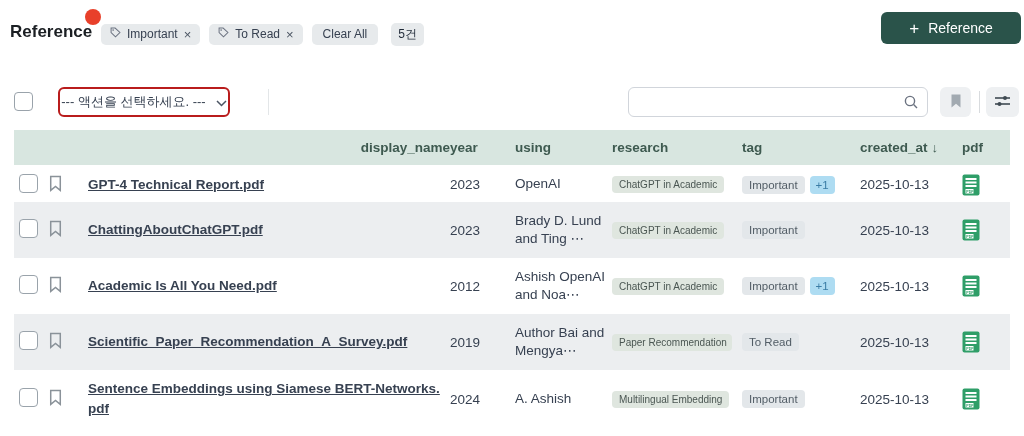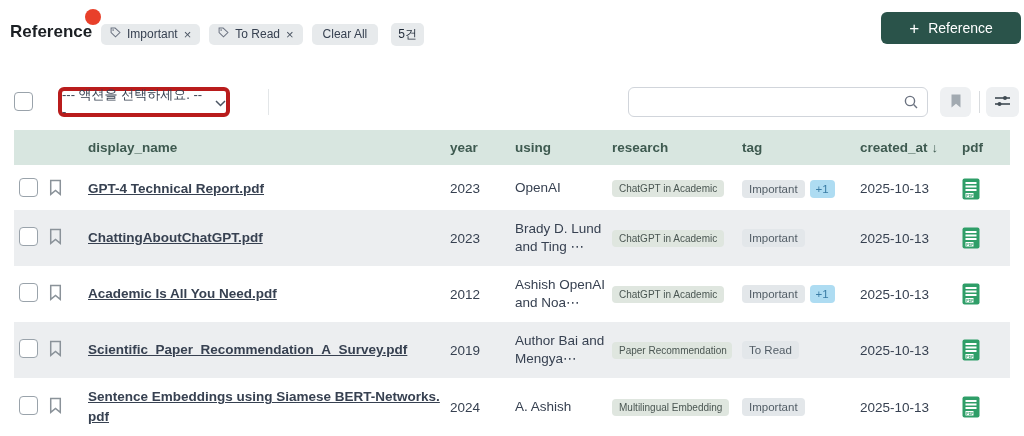--- a/index.html
+++ b/index.html
@@ -20,42 +20,42 @@
              border:none; border-radius:6px; color:#ffffff; font-size:14px; display:flex;
              align-items:center; justify-content:center; gap:9px; cursor:pointer;
              font-family:inherit; }
   .add-btn .plus { font-size:17px; font-weight:400; line-height:1; }
 
   
   .toolbar { position:absolute; top:86px; left:14px; width:996px; height:32px; }
   .cb { appearance:none; -webkit-appearance:none; width:19px; height:19px; border:1.5px solid #9aa3ab;
         border-radius:4px; background:#fff; cursor:pointer; }
   .toolbar .cb { position:absolute; left:0; top:6px; }
-  .action-select { position:absolute; left:44px; top:1px; width:172px; height:30px; border:4px solid #b91c1c;
+  .action-select { position:absolute; left:44px; top:1px; width:172px; height:30px; border:2px solid #b91c1c;
                    border-radius:6px; display:flex; align-items:center; justify-content:center; gap:10px;
                    font-size:13px; color:#374151; background:#fff; cursor:pointer; }
   .vdiv1 { position:absolute; left:254px; top:3px; width:1px; height:26px; background:#e3e6e8; }
   .search-wrap { position:absolute; left:614px; top:1px; width:300px; height:30px; }
   .search-input { width:100%; height:100%; border:1px solid #d1d5db; border-radius:6px; padding:0 32px 0 10px;
                   font-size:13px; color:#374151; outline:none; font-family:inherit; }
   .search-icon { position:absolute; right:9px; top:7px; }
   .icon-btn { position:absolute; top:1px; width:31px; height:30px; background:#eef0f2; border:none;
               border-radius:6px; display:flex; align-items:center; justify-content:center; cursor:pointer; }
   .bm-btn { left:926px; }
   .vdiv2 { position:absolute; left:965px; top:5px; width:1px; height:22px; background:#d8dbde; }
   .flt-btn { left:972px; width:33px; }
 
   
   .tbl { position:absolute; top:130px; left:14px; width:996px; border-collapse:collapse; table-layout:fixed; }
   .tbl th { background:#d8e6e0; color:#3e5a50; font-size:13.5px; font-weight:700; text-align:left;
             height:36px; padding:0; border-bottom:2px solid #ffffff; }
-  .tbl th.c-name { padding-left:12px; }
+  .tbl th.c-name { padding-left:12px;text-align:right; }
   .tbl td { font-size:13.5px; color:#374151; vertical-align:middle; padding:0; }
   tr.stripe td { background:#eceef0; }
-  tr.h44 td { height:44px; }
+  tr.h44 td { height:36px; }
   tr.h56 td { height:56px; }
   tr.h58 td { height:58px; }
   td.c-cb { padding-left:5px; }
   td.c-bm { }
   td.c-name { padding-left:12px; padding-right:10px; }
   .doc-link { color:#374151; font-weight:600; text-decoration:underline; word-break:break-all; cursor:pointer; line-height:1.45; }
   .author-cell { font-size:13px; color:#4b5563; line-height:1.35; word-break:break-all; padding-right:8px;margin-left:36px; }
   .rs-chip { display:inline-block; max-width:120px; overflow:hidden; white-space:nowrap; background:#dfe6df;
              border-radius:4px; padding:3px 7px; font-size:10px; color:#4a5652; vertical-align:middle; }
   .tag-chip { display:inline-block; background:#e3e7ea; border-radius:4px; padding:3px 7px; font-size:11.5px;

